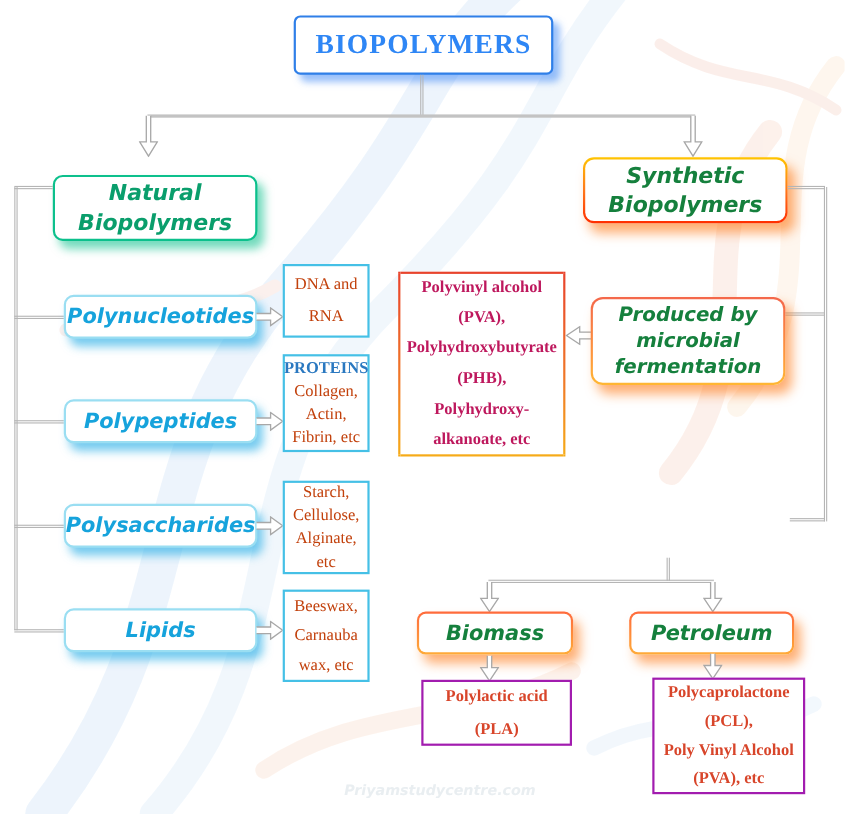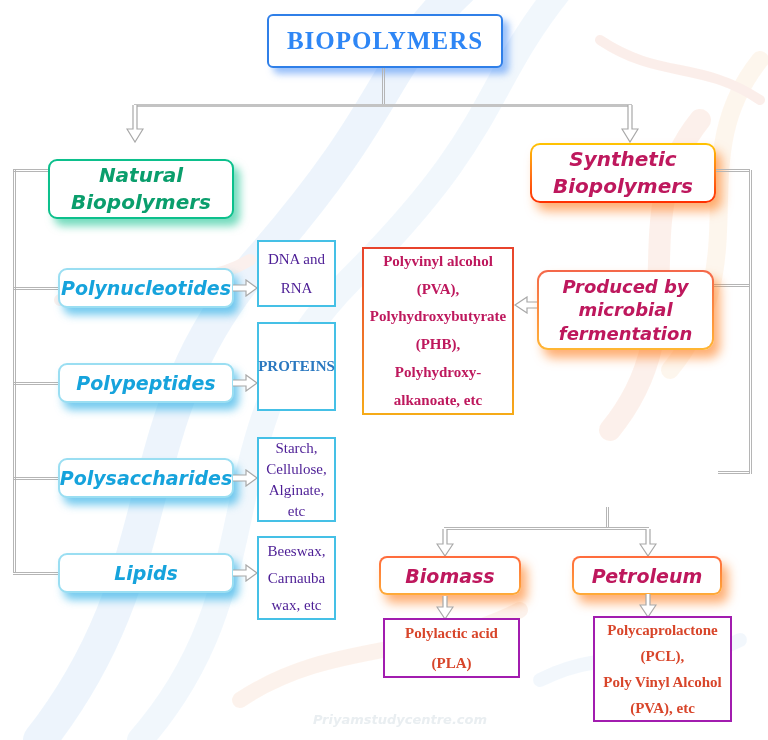--- a/index.html
+++ b/index.html
@@ -22,28 +22,28 @@
              border-radius:6px;box-shadow:6px 6px 7px rgba(70,140,245,.55);}
   .title-text{font-size:25px;font-weight:700;color:#2e86f5;letter-spacing:1px;}
   
   .natural-box{left:48px;top:143px;width:186px;height:60px;background:#fff;border:2px solid #0cc08c;
                border-radius:9px;box-shadow:6px 7px 9px rgba(0,190,135,.55);margin-top:16px;}
   .natural-text{font-size:20px;color:#0a9e6c;line-height:1.35;}
   .cat-box{left:58px;width:176px;height:40px;background:#fff;border:2px solid #9adef2;
            border-radius:9px;box-shadow:5px 7px 9px rgba(45,175,230,.65);}
   .cat-text{font-size:19px;color:#16a3dc;}
   .bluebox{left:257px;width:79px;background:#fff;border:2px solid #45c0e6;}
-  .bluebox-text{font-size:15px;color:#4c1d95;}
+  .bluebox-text{font-size:15px;color:#c2410c;}
   
   .gwrap{background:linear-gradient(180deg,#ffc400 0%,#ff7a1a 48%,#ff2e00 100%);border-radius:10px;padding:2px;}
   .gwrap-soft{background:linear-gradient(180deg,#f4674a 0%,#ff9a3c 70%,#ffb733 100%);border-radius:11px;padding:2px;}
   .gwrap-thin{background:linear-gradient(180deg,#ff6a3c,#ffab38);border-radius:8px;padding:2px;}
   .ginner{width:100%;height:100%;background:#fff;border-radius:8px;display:flex;align-items:center;justify-content:center;text-align:center;box-sizing:border-box;}
   .shadow-orange{box-shadow:6px 8px 11px rgba(255,120,20,.6);}
-  .red-hand{color:#be185d;}
+  .red-hand{color:#15803d;}
   
   .pva-box{left:362px;top:247px;width:152px;height:168px;background:#fff;border:2px solid;
            border-image:linear-gradient(180deg,#e8432c 0%,#f07a28 60%,#f6ab18 100%) 1;}
   .pva-text{font-size:15px;font-weight:700;color:#be185d;line-height:1.85;}
   .cyanbox{background:#fff;border:2px solid #a21caf;}
   .cyan-text{font-size:15px;font-weight:700;color:#d8452a;}
   .watermark{left:290px;top:712px;width:220px;text-align:center;font-size:13px;font-weight:700;
              font-style:italic;color:#e9eef1;font-family:"DejaVu Sans",sans-serif;}
   svg.arrow{position:absolute;display:block;}
 </style>
@@ -115,20 +115,23 @@
   <svg class="arrow" style="left:233px;top:564px;" width="25" height="18" viewBox="0 0 25 18">
     <path d="M0 6 L13 6 L13 1 L24 9 L13 17 L13 12 L0 12" fill="#fff" stroke="#a8a8a8" stroke-width="1.2"></path>
   </svg>
 
   <div class="abs bluebox center" style="top:240px;height:67px;">
     <span class="serif bluebox-text pre" style="line-height:1.9;">DNA and
 RNA</span>
   </div>
   <div class="abs bluebox" style="top:322px;height:89px;display:flex;flex-direction:column;align-items:center;justify-content:center;text-align:center;">
     <span class="serif bluebox-text" style="font-weight:700;color:#2a78c0;line-height:1.4;">PROTEINS</span>
+    <span class="serif bluebox-text pre" style="line-height:1.4;">Collagen,
+Actin,
+Fibrin, etc</span>
   </div>
   <div class="abs bluebox center" style="top:437px;height:85px;">
     <span class="serif bluebox-text pre" style="line-height:1.4;">Starch,
 Cellulose,
 Alginate,
 etc</span>
   </div>
   <div class="abs bluebox center" style="top:536px;height:84px;">
     <span class="serif bluebox-text pre" style="line-height:1.8;">Beeswax,
 Carnauba

